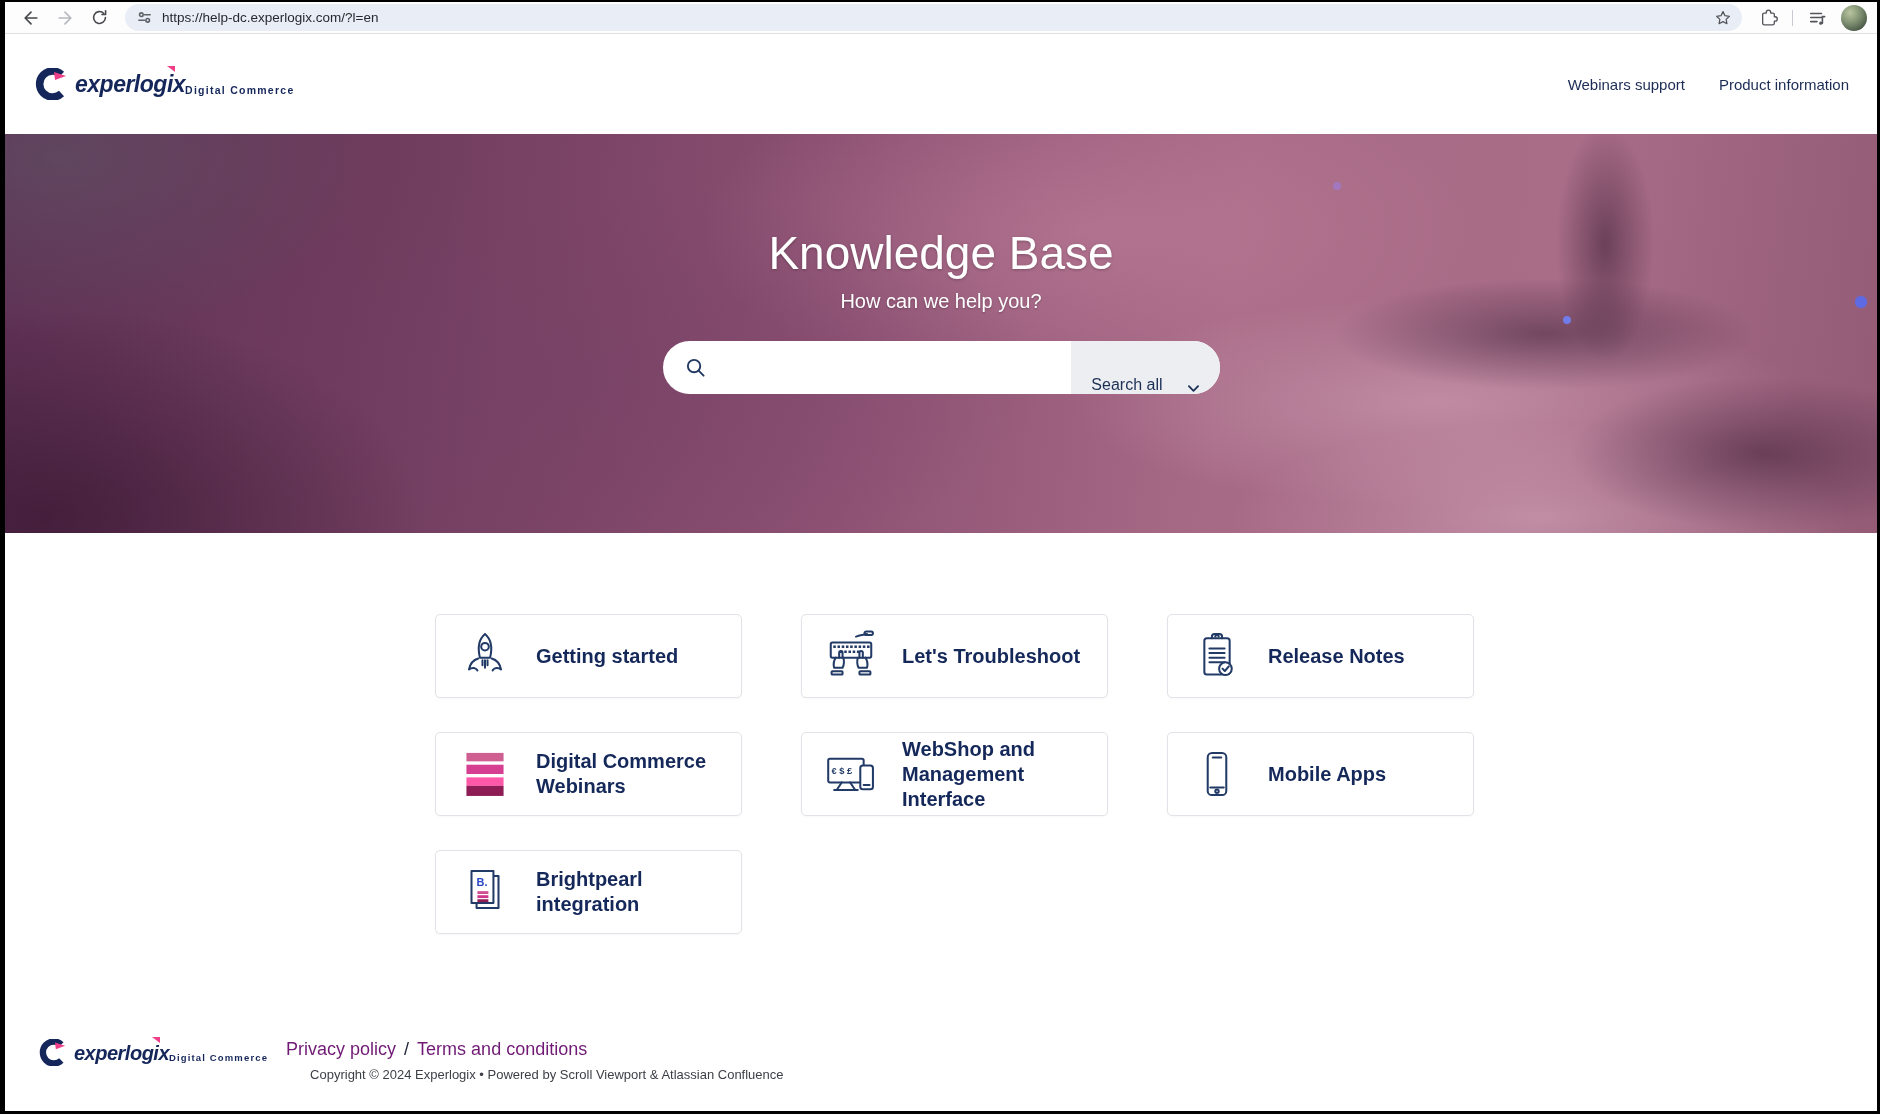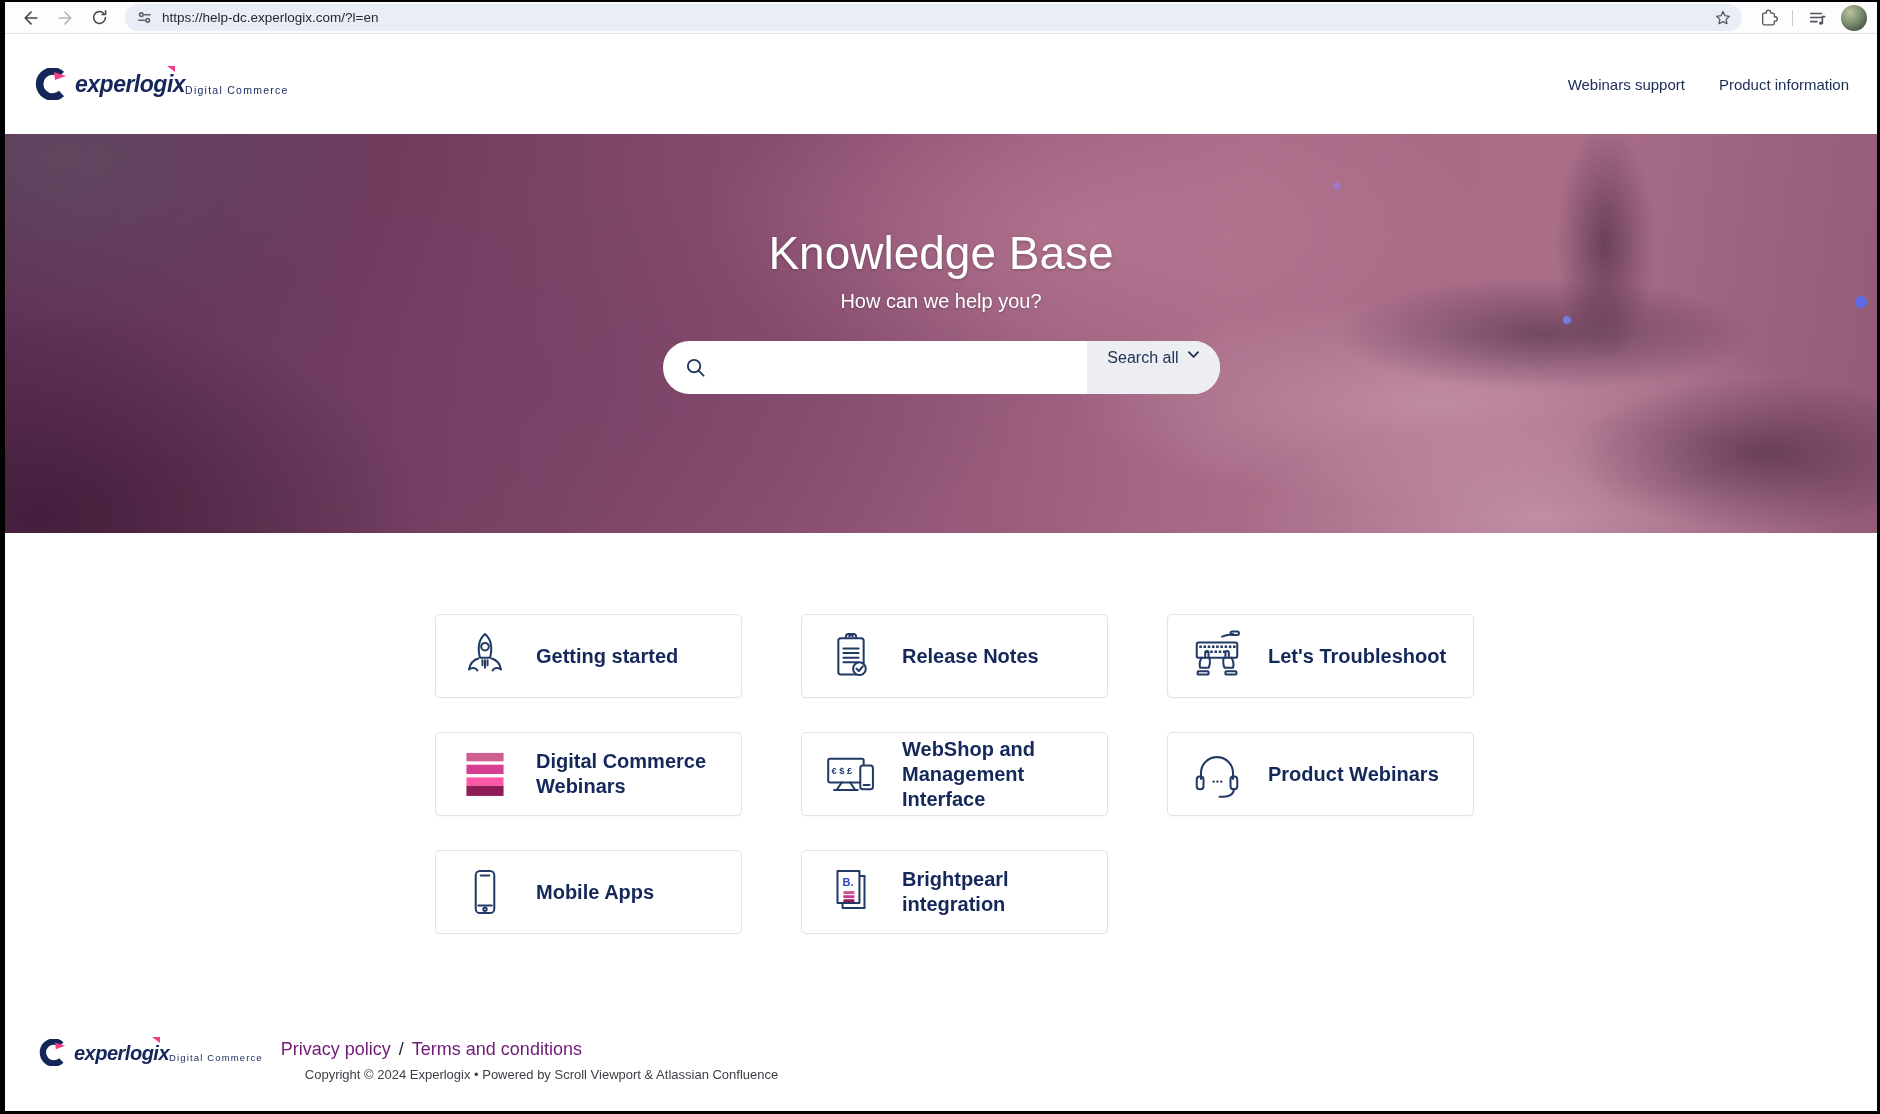--- a/index.html
+++ b/index.html
@@ -26,21 +26,21 @@
   
   .site-header { height:100px; flex:0 0 100px; background:#fff; display:flex;
                  align-items:center; justify-content:space-between; padding:0 28px 0 30px; }
   .logo { display:flex; align-items:center; gap:8px; cursor:pointer; }
   .logo-text { display:flex; flex-direction:row; align-items:flex-end; }
   .brand { font-style:italic; font-weight:bold; color:#15265a; letter-spacing:-0.5px; line-height:1; }
   .site-header .brand { font-size:23px; }
   .i-acc { position:relative; }
   .i-acc::after { content:""; position:absolute; top:-5px; right:-2px; width:0; height:0;
                   border-top:6px solid #ee3f88; border-left:8px solid transparent; }
-  .tagline { font-weight:normal; color:#15265a; letter-spacing:0.12em; margin-top:3px; }
+  .tagline { font-weight:bold; color:#15265a; letter-spacing:0.12em; margin-top:3px; }
   .site-header .tagline { font-size:10.5px; }
   .main-nav { display:flex; gap:34px; }
   .main-nav a { text-decoration:none; color:#1b2c55; font-size:15px; font-weight:500; cursor:pointer; }
 
   
   .hero { height:399px; flex:0 0 399px; position:relative; text-align:center; padding-top:92px;
     background:
       radial-gradient(circle 6px at 1562px 186px, rgba(110,130,255,.85) 0 60%, transparent 75%),
       radial-gradient(circle 9px at 1856px 168px, rgba(80,110,255,.8) 0 60%, transparent 75%),
       radial-gradient(circle 6px at 1332px 52px,  rgba(150,130,255,.45) 0 60%, transparent 75%),
@@ -57,21 +57,21 @@
   }
   .hero h1 { color:#fff; font-size:46px; font-weight:400; line-height:54px;
              text-shadow:0 1px 3px rgba(0,0,0,.25); }
   .hero .sub { color:#fff; font-size:20px; font-weight:400; line-height:32px; margin-top:5px;
                text-shadow:0 1px 2px rgba(0,0,0,.25); }
   .searchbar { width:557px; height:53px; margin:24px auto 0; background:#fff; border-radius:27px;
                display:flex; align-items:center; overflow:hidden; }
   .searchbar .mag { margin-left:22px; display:flex; }
   .searchbar input { flex:1; border:none; outline:none; height:100%; padding:0 14px;
                      font-size:16px; color:#1c2f55; background:transparent; }
-  .scope { height:100%; background:#eceef2; display:flex; align-items:flex-start; gap:8px;
+  .scope { height:100%; background:#eceef2; display:flex; align-items:flex-end; gap:24px;
            padding:8px 20px 0 20px; font-size:16px; color:#1c2f55; cursor:pointer; white-space:nowrap; }
 
   
   .cards-section { flex:0 0 468px; padding-top:81px; background:#fff; }
   .grid { width:1066px; margin:0 auto; display:grid; grid-template-columns:repeat(3,334px); gap:34px 32px; }
   .card { height:84px; background:#fff; border:1px solid #e1e3e8; border-radius:5px;
           display:flex; align-items:center; padding:0 18px 0 22px; gap:24px; cursor:pointer;
           box-shadow:0 1px 2px rgba(0,0,0,.03);margin-left:27px; }
   .card svg { width:54px; height:54px; flex:0 0 54px; }
   .card-label { font-size:20px; font-weight:700; color:#15285a; line-height:1.25; }
@@ -185,32 +185,20 @@
 
       <div class="card">
         <svg class="navyline" viewBox="0 0 64 64">
           <path d="M32 6 C39 12 41 22 38 34 L26 34 C23 22 25 12 32 6 Z"></path>
           <circle cx="32" cy="21" r="4.5"></circle>
           <path d="M29 37 v6 M32 37 v9 M35 37 v6"></path>
           <path d="M24 35 c-7 2 -10 8 -11 13 c4 -3 8 -2 10 1"></path>
           <path d="M40 35 c7 2 10 8 11 13 c-4 -3 -8 -2 -10 1"></path>
         </svg>
         <span class="card-label">Getting started</span>
-      </div>
-
-      <div class="card">
-        <svg class="navyline" viewBox="0 0 64 64">
-          <rect x="17" y="11" width="30" height="43" rx="3"></rect>
-          <path d="M26 11 v-2 a3 3 0 0 1 3 -3 h6 a3 3 0 0 1 3 3 v2"></path>
-          <path d="M30 9 a2 2 0 0 1 4 0"></path>
-          <path d="M23 23 h18 M23 28.5 h18 M23 34 h18 M23 39.5 h18"></path>
-          <circle cx="42" cy="47" r="7.5" fill="#fff"></circle>
-          <path d="M38.5 47 l2.8 2.8 4.7 -5.6"></path>
-        </svg>
-        <span class="card-label">Release Notes</span>
       </div>
 
       <div class="card">
         <svg class="navyline" viewBox="0 0 64 64">
           <path d="M38 9 c6 -2 10 -2 13 -3"></path>
             <rect x="48" y="3" width="10" height="4" rx="2"></rect>
           <rect x="8" y="16" width="48" height="18" rx="2"></rect>
           <g fill="#223a66" stroke="none">
             <rect x="11" y="19.5" width="3" height="3"></rect>
               <rect x="16" y="19.5" width="3" height="3"></rect>
@@ -231,20 +219,32 @@
           <path d="M14 34 c-3 4 -3 8 -2 12 h10 c2 -4 2 -8 1 -12"></path>
           <path d="M42 34 v-6 a2 2 0 0 1 4 0 v6"></path>
           <path d="M40 34 c-1 4 -1 8 1 12 h10 c1 -4 1 -8 -2 -12"></path>
           <rect x="9" y="50" width="13" height="4" rx="1"></rect>
           <rect x="42" y="50" width="13" height="4" rx="1"></rect>
         </svg>
         <span class="card-label">Let's Troubleshoot</span>
       </div>
 
       <div class="card">
+        <svg class="navyline" viewBox="0 0 64 64">
+          <rect x="17" y="11" width="30" height="43" rx="3"></rect>
+          <path d="M26 11 v-2 a3 3 0 0 1 3 -3 h6 a3 3 0 0 1 3 3 v2"></path>
+          <path d="M30 9 a2 2 0 0 1 4 0"></path>
+          <path d="M23 23 h18 M23 28.5 h18 M23 34 h18 M23 39.5 h18"></path>
+          <circle cx="42" cy="47" r="7.5" fill="#fff"></circle>
+          <path d="M38.5 47 l2.8 2.8 4.7 -5.6"></path>
+        </svg>
+        <span class="card-label">Release Notes</span>
+      </div>
+
+      <div class="card">
         <svg viewBox="0 0 64 64">
           <rect x="10" y="7" width="44" height="10" fill="#cf5e91"></rect>
           <rect x="10" y="21" width="44" height="11" fill="#d63e92"></rect>
           <rect x="10" y="36" width="44" height="10" fill="#ff58a9"></rect>
           <rect x="10" y="46" width="44" height="12" fill="#8d1d54"></rect>
         </svg>
         <span class="card-label">Digital Commerce Webinars</span>
       </div>
 
       <div class="card">
@@ -252,34 +252,20 @@
           <rect x="5" y="14" width="42" height="28" rx="2"></rect>
           <text x="9" y="32" font-size="11" font-weight="bold" fill="#223a66" stroke="none" font-family="Liberation Sans, sans-serif">€ $ £</text>
           <path d="M21 42 l-6 9 h22 l-6 -9"></path>
           <path d="M12 51 h28"></path>
           <rect x="43" y="22" width="15" height="28" rx="3" fill="#fff"></rect>
           <path d="M47 45 h7"></path>
         </svg>
         <span class="card-label">WebShop and Management Interface</span>
       </div>
 
-      <div class="card">
-        <svg class="navyline" viewBox="0 0 64 64">
-          <path d="M13 38 v-7 c0 -11 8.5 -19 19 -19 s19 8 19 19 v7"></path>
-          <rect x="8" y="35" width="8" height="15" rx="3.5"></rect>
-          <rect x="48" y="35" width="8" height="15" rx="3.5"></rect>
-          <path d="M52 50 c0 6 -6 9 -12 9 h-5"></path>
-          <g fill="#223a66" stroke="none">
-            <circle cx="28" cy="41" r="1.4"></circle>
-              <circle cx="32.5" cy="41" r="1.4"></circle>
-              <circle cx="37" cy="41" r="1.4"></circle>
-          </g>
-        </svg>
-        <span class="card-label">Product Webinars</span>
-      </div>
 
       <div class="card">
         <svg class="navyline" viewBox="0 0 64 64">
           <rect x="21" y="7" width="22" height="50" rx="5"></rect>
           <path d="M27 12.5 h10"></path>
           <path d="M24 48 h16"></path>
           <circle cx="32" cy="52.5" r="2"></circle>
         </svg>
         <span class="card-label">Mobile Apps</span>
       </div>

